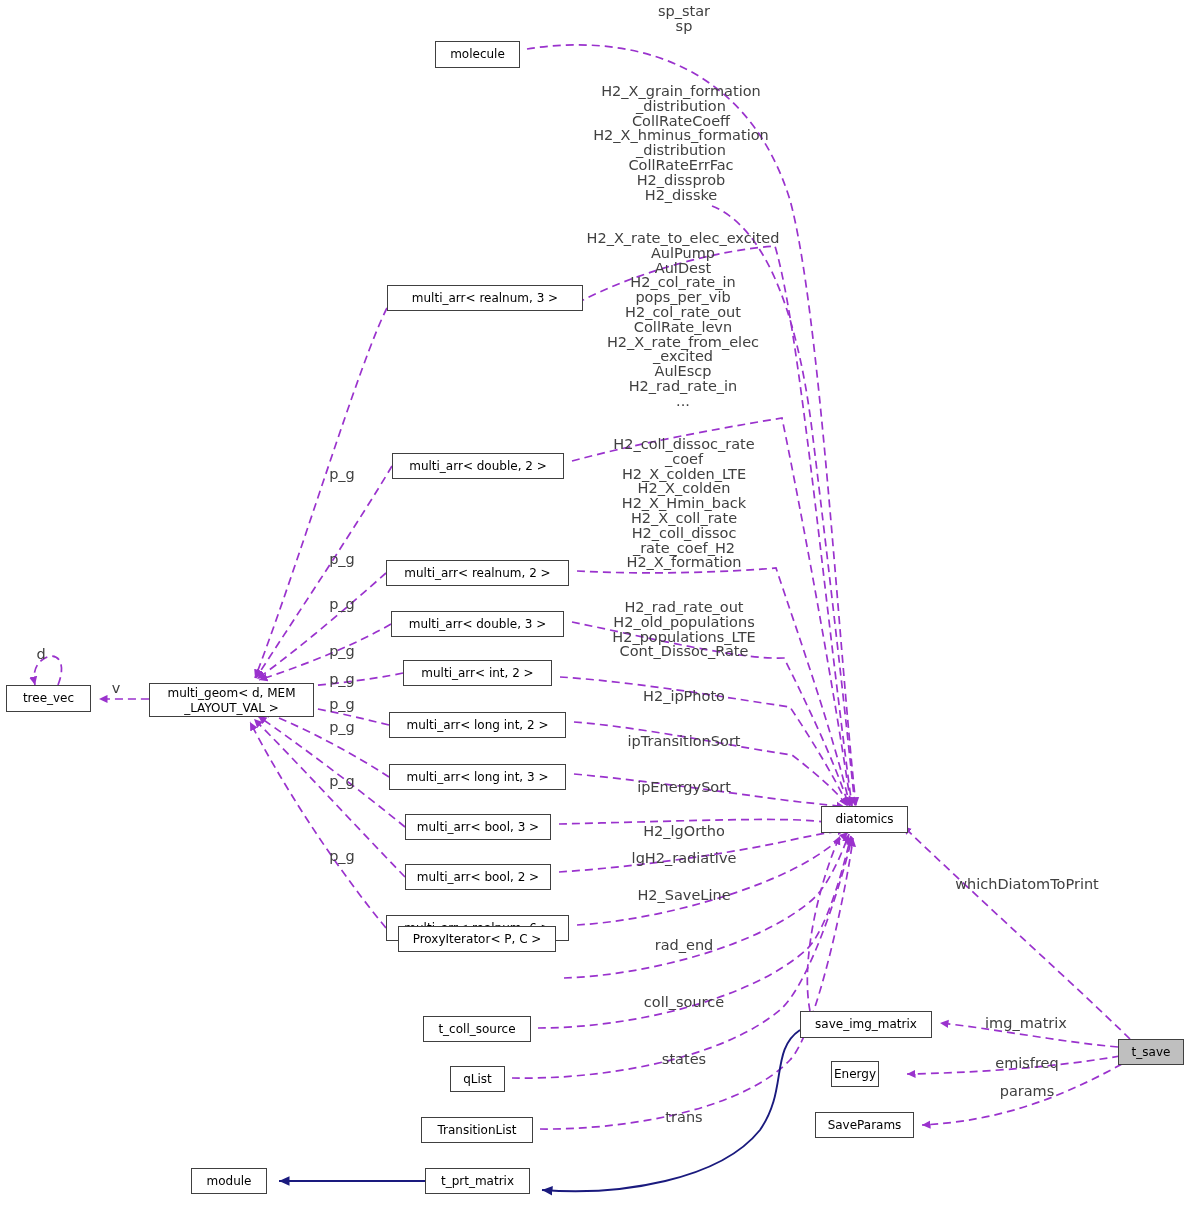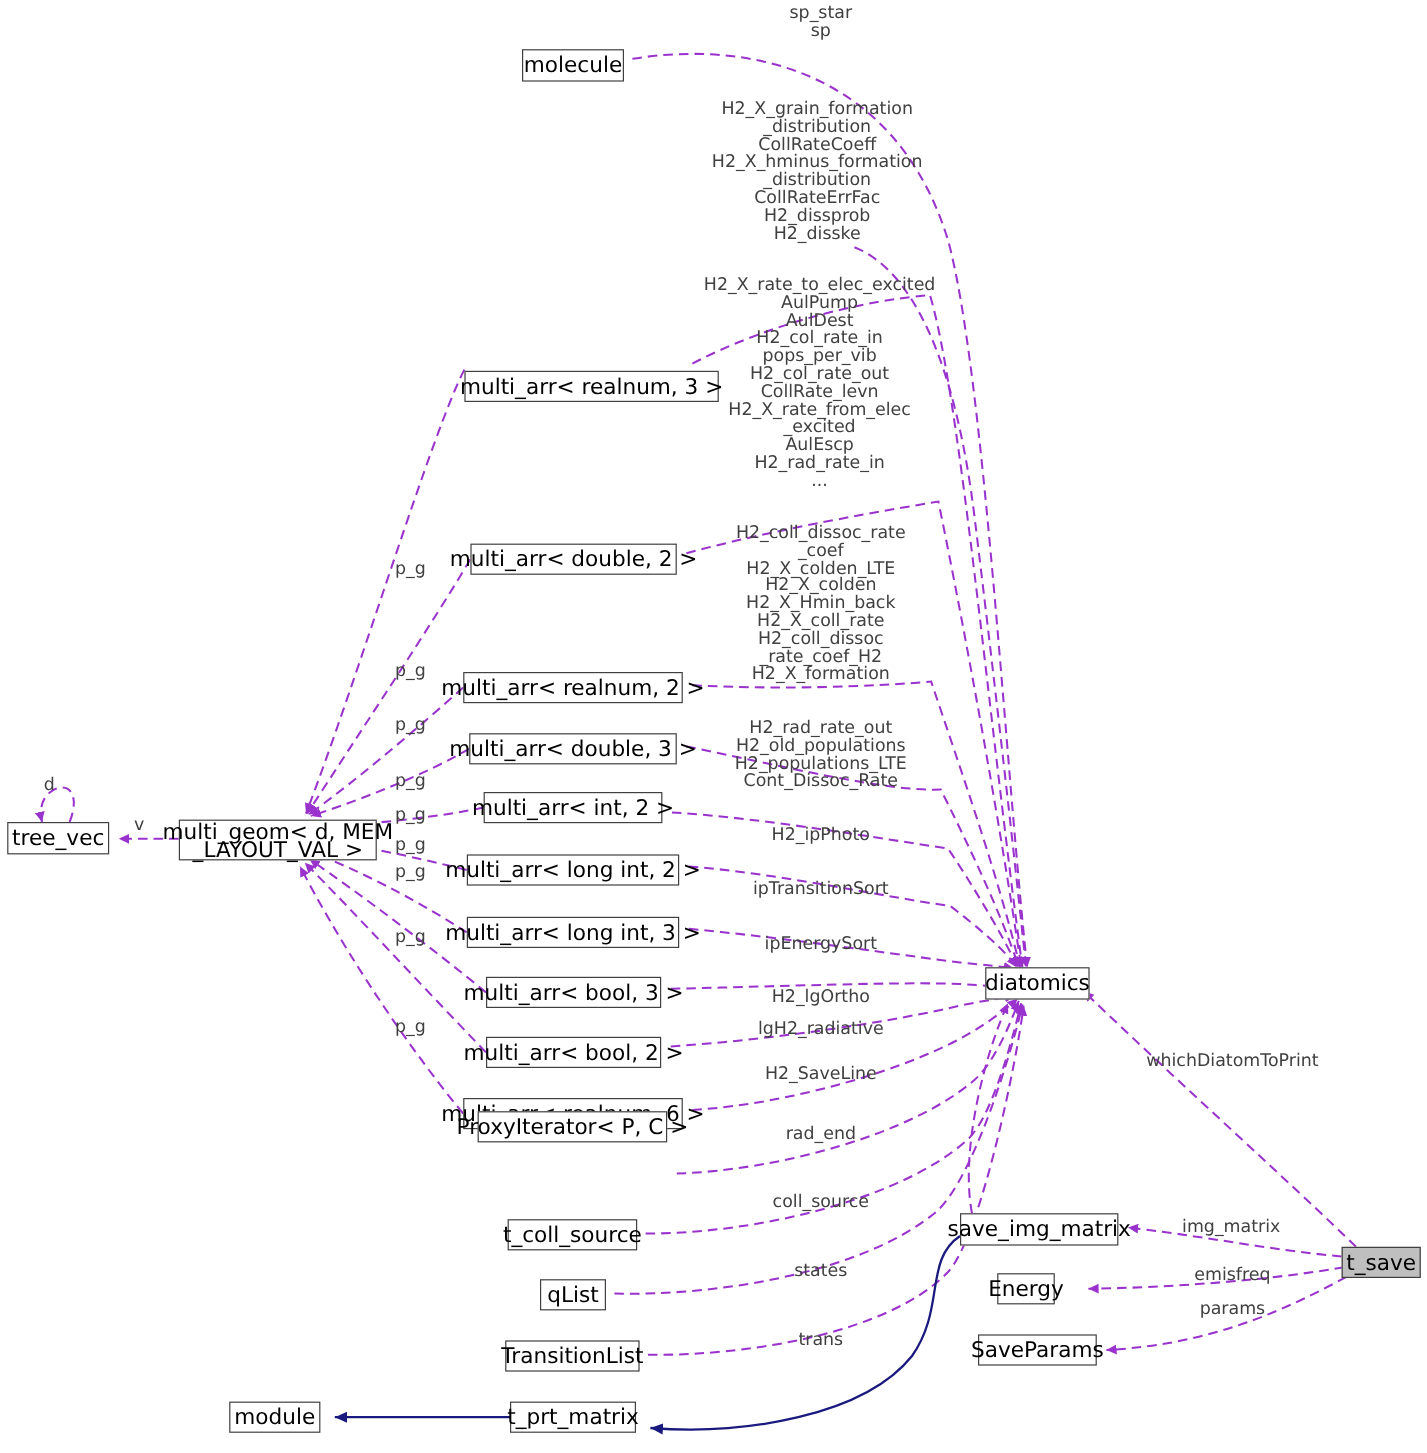--- a/index.html
+++ b/index.html
@@ -23,21 +23,21 @@
     top: 0;
     width: 1189px;
     height: 1211px;
   }
   .node {
     position: absolute;
     box-sizing: border-box;
     border: 1.6px solid #404040;
     background: #ffffff;
     color: #000000;
-    font-size: 18px;
+    font-size: 12px;
     line-height: 15px;
     text-align: center;
     display: flex;
     align-items: center;
     justify-content: center;
     white-space: pre;
     z-index: 5;
   }
   .node.filled {
     background: #bfbfbf;
@@ -131,21 +131,21 @@
     <g stroke="#1a1a7e" stroke-width="1.9" fill="none" marker-end="url(#arrowI)">
 
       <path d="M 425,1181 L 279,1181"></path>
 
       <path d="M 800,1030 C 770,1050 788,1090 760,1130 C 720,1180 620,1196 542,1190"></path>
     </g>
   </svg>
 
   <div id="nodes-layer">
       <div class="node" style="left: 435px; top: 41px; width: 85px; height: 27px;"><span>molecule</span></div>
-      <div class="node" style="left: 387px; top: 309px; width: 212px; height: 26px;"><span>multi_arr&lt; realnum, 3 &gt;</span></div>
+      <div class="node" style="left: 387px; top: 285px; width: 196px; height: 26px;"><span>multi_arr&lt; realnum, 3 &gt;</span></div>
       <div class="node" style="left: 392px; top: 453px; width: 172px; height: 26px;"><span>multi_arr&lt; double, 2 &gt;</span></div>
       <div class="node" style="left: 386px; top: 560px; width: 183px; height: 26px;"><span>multi_arr&lt; realnum, 2 &gt;</span></div>
       <div class="node" style="left: 391px; top: 611px; width: 173px; height: 26px;"><span>multi_arr&lt; double, 3 &gt;</span></div>
       <div class="node" style="left: 403px; top: 660px; width: 149px; height: 26px;"><span>multi_arr&lt; int, 2 &gt;</span></div>
       <div class="node" style="left: 389px; top: 712px; width: 177px; height: 26px;"><span>multi_arr&lt; long int, 2 &gt;</span></div>
       <div class="node" style="left: 389px; top: 764px; width: 177px; height: 26px;"><span>multi_arr&lt; long int, 3 &gt;</span></div>
       <div class="node" style="left: 405px; top: 814px; width: 146px; height: 26px;"><span>multi_arr&lt; bool, 3 &gt;</span></div>
       <div class="node" style="left: 405px; top: 864px; width: 146px; height: 26px;"><span>multi_arr&lt; bool, 2 &gt;</span></div>
       <div class="node" style="left: 386px; top: 915px; width: 183px; height: 26px;"><span>multi_arr&lt; realnum, 6 &gt;</span></div>
       <div class="node" style="left: 398px; top: 926px; width: 158px; height: 26px;"><span>ProxyIterator&lt; P, C &gt;</span></div>

